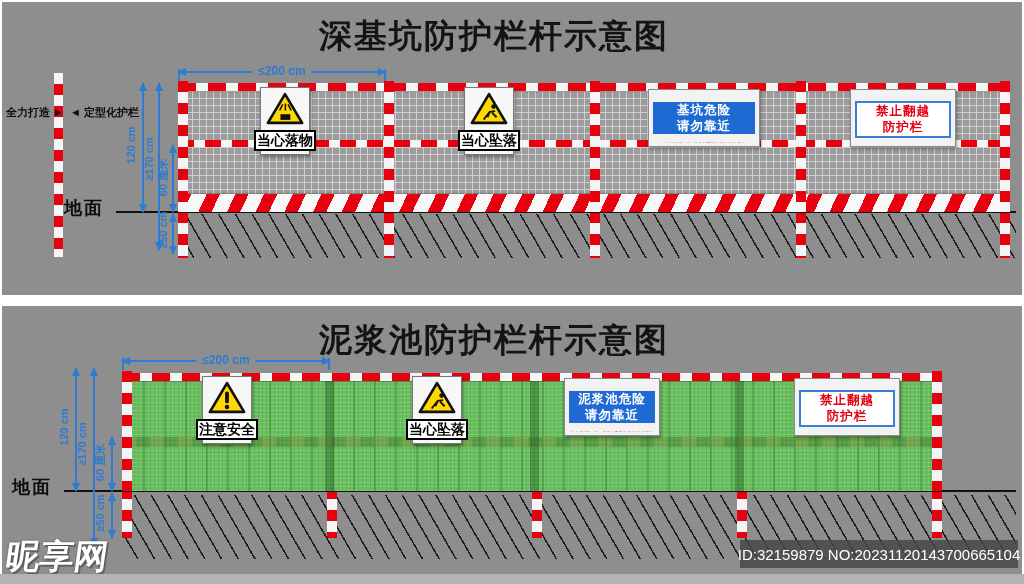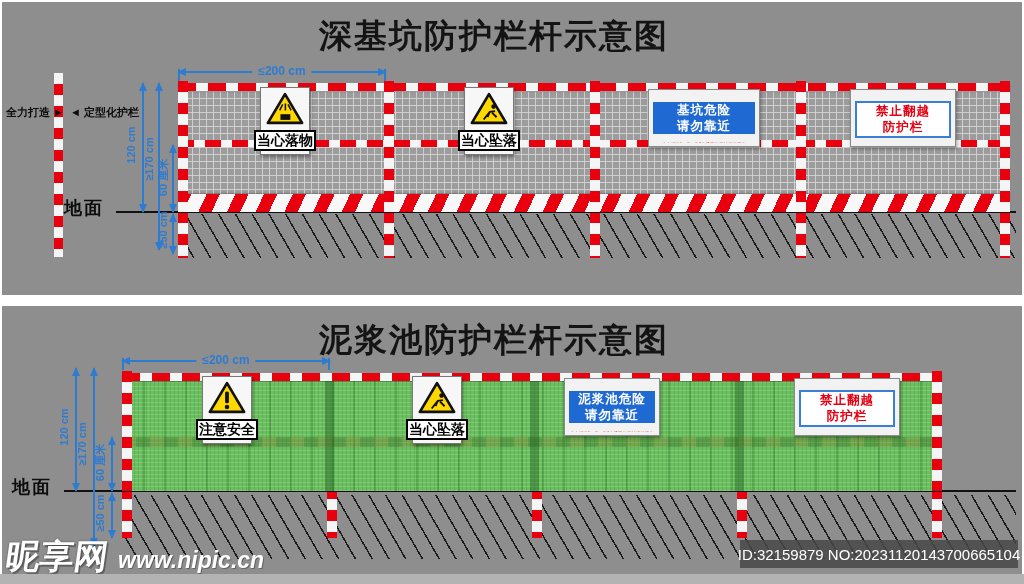--- a/index.html
+++ b/index.html
@@ -286,18 +286,17 @@
       <div class="nbox nbox-red">
         <div>禁止翻越</div>
         <div>防护栏</div>
       </div>
       <div class="fp fp-red">全力打造“一带一路”交通工程示范样板工程</div>
     </div>
   </div>
 
   <div class="logo" style="left:6px;top:534px">
     <span class="logo-cn">昵享网</span>
-    <span class="logo-site">www.nipic.cn</span>
   </div>
   <div class="idstrip" style="left:740px;top:540px;width:278px;height:28px">ID:32159879 NO:20231120143700665104</div>
   <div class="bottom-strip"></div>
 
 </div>
 
 </body></html>

